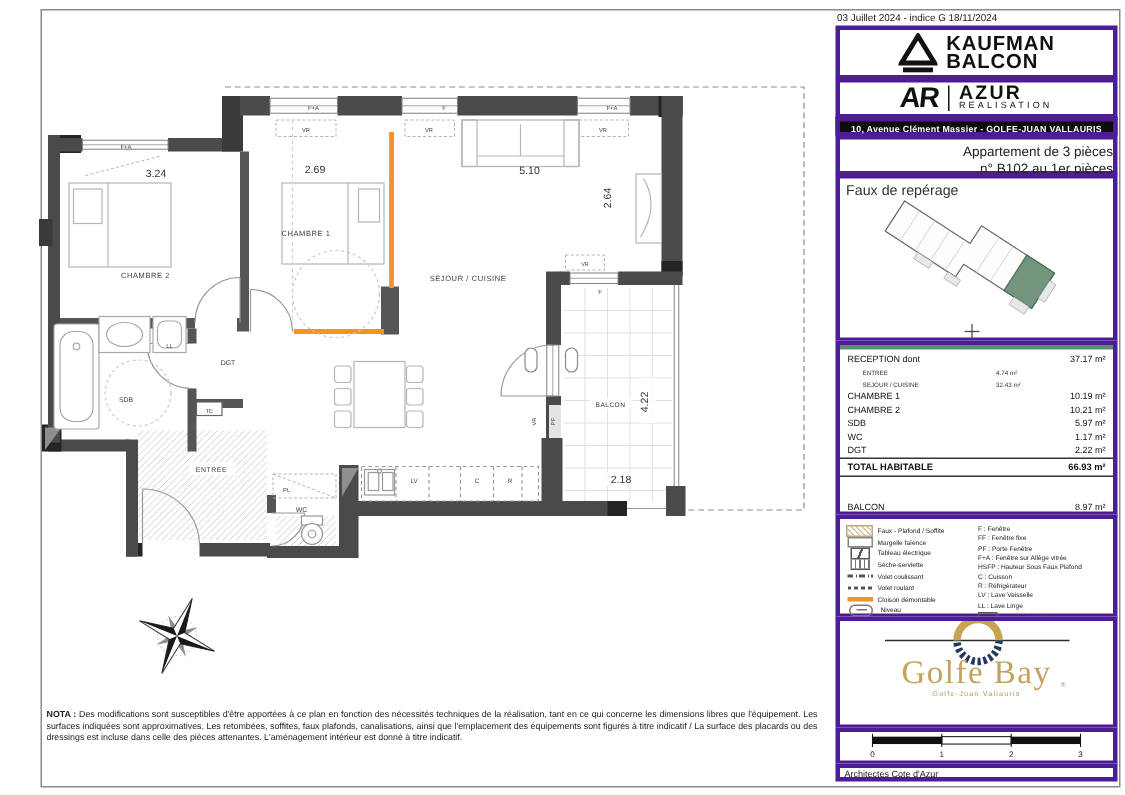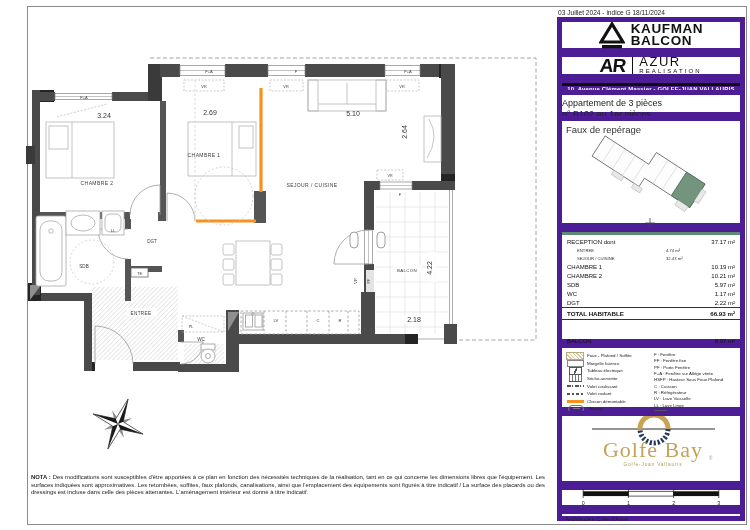--- a/index.html
+++ b/index.html
@@ -3,32 +3,32 @@
 <meta charset="utf-8">
 <style>
   html,body{margin:0;padding:0;background:#e9e9e9;}
   .sheet{position:relative;width:750px;height:530px;background:#fff;overflow:hidden;
          font-family:"Liberation Sans",sans-serif;color:#111;}
   .frame{position:absolute;left:27px;top:6px;width:718px;height:517px;border:1px solid #8a8a8a;}
   .plan-svg{position:absolute;left:0;top:0;}
   
   .panel{position:absolute;left:557px;top:8px;width:188px;}
   .date{font-size:6.6px;color:#222;height:10px;line-height:9px;padding-left:1px;}
-  .box{position:relative;margin-top:-1px;border:5px solid #4c1d95;background:#fff;box-sizing:border-box;}
+  .box{position:relative;margin-top:-1px;border:3px solid #4c1d95;background:#fff;box-sizing:border-box;}
   .kb{height:36px;display:flex;align-items:center;justify-content:center;gap:6px;}
   .kb-name{font-weight:bold;font-size:13.5px;line-height:12px;letter-spacing:.6px;}
   .ar{height:27px;display:flex;align-items:center;justify-content:center;gap:6px;}
   .ar-init{font-weight:bold;font-size:19px;letter-spacing:-1px;transform:skewX(-6deg);}
   .ar-div{width:1.5px;height:17px;background:#111;}
   .ar-right{text-align:left;}
-  .ar-azur{font-weight:normal;font-size:13px;letter-spacing:1.5px;line-height:12px;}
+  .ar-azur{font-weight:bold;font-size:13px;letter-spacing:1.5px;line-height:12px;}
   .ar-real{font-size:6px;letter-spacing:2.1px;line-height:7px;}
   .addr{height:13px;background:#0d0d0d;color:#fff;font-size:5.9px;font-weight:bold;
         text-align:center;line-height:13px;letter-spacing:.2px;}
-  .apt{height:27px;text-align:left;padding-top:3px;font-size:9px;line-height:11px;color:#222;}
+  .apt{height:27px;text-align:right;padding-top:3px;font-size:9px;line-height:11px;color:#222;}
   .rep{height:112px;padding:3px 2px 0 4px;}
   .rep-title{font-size:9.5px;color:#333;}
   
   .tbl{height:117px;display:flex;flex-direction:column;font-size:6px;}
   .greenbar{height:3px;background:#5e8c72;flex:none;}
   .trow{display:flex;justify-content:space-between;align-items:center;height:9px;padding:0 5px;flex:none;}
   .trow.first{height:11px;padding-top:1px;}
   .tsub{position:relative;height:7.5px;font-size:4.2px;color:#333;padding-left:15px;line-height:7.5px;flex:none;}
   .tsub .tv{position:absolute;left:104px;top:0;}
   .ttotal{display:flex;justify-content:space-between;align-items:center;height:11px;padding:0 5px;

